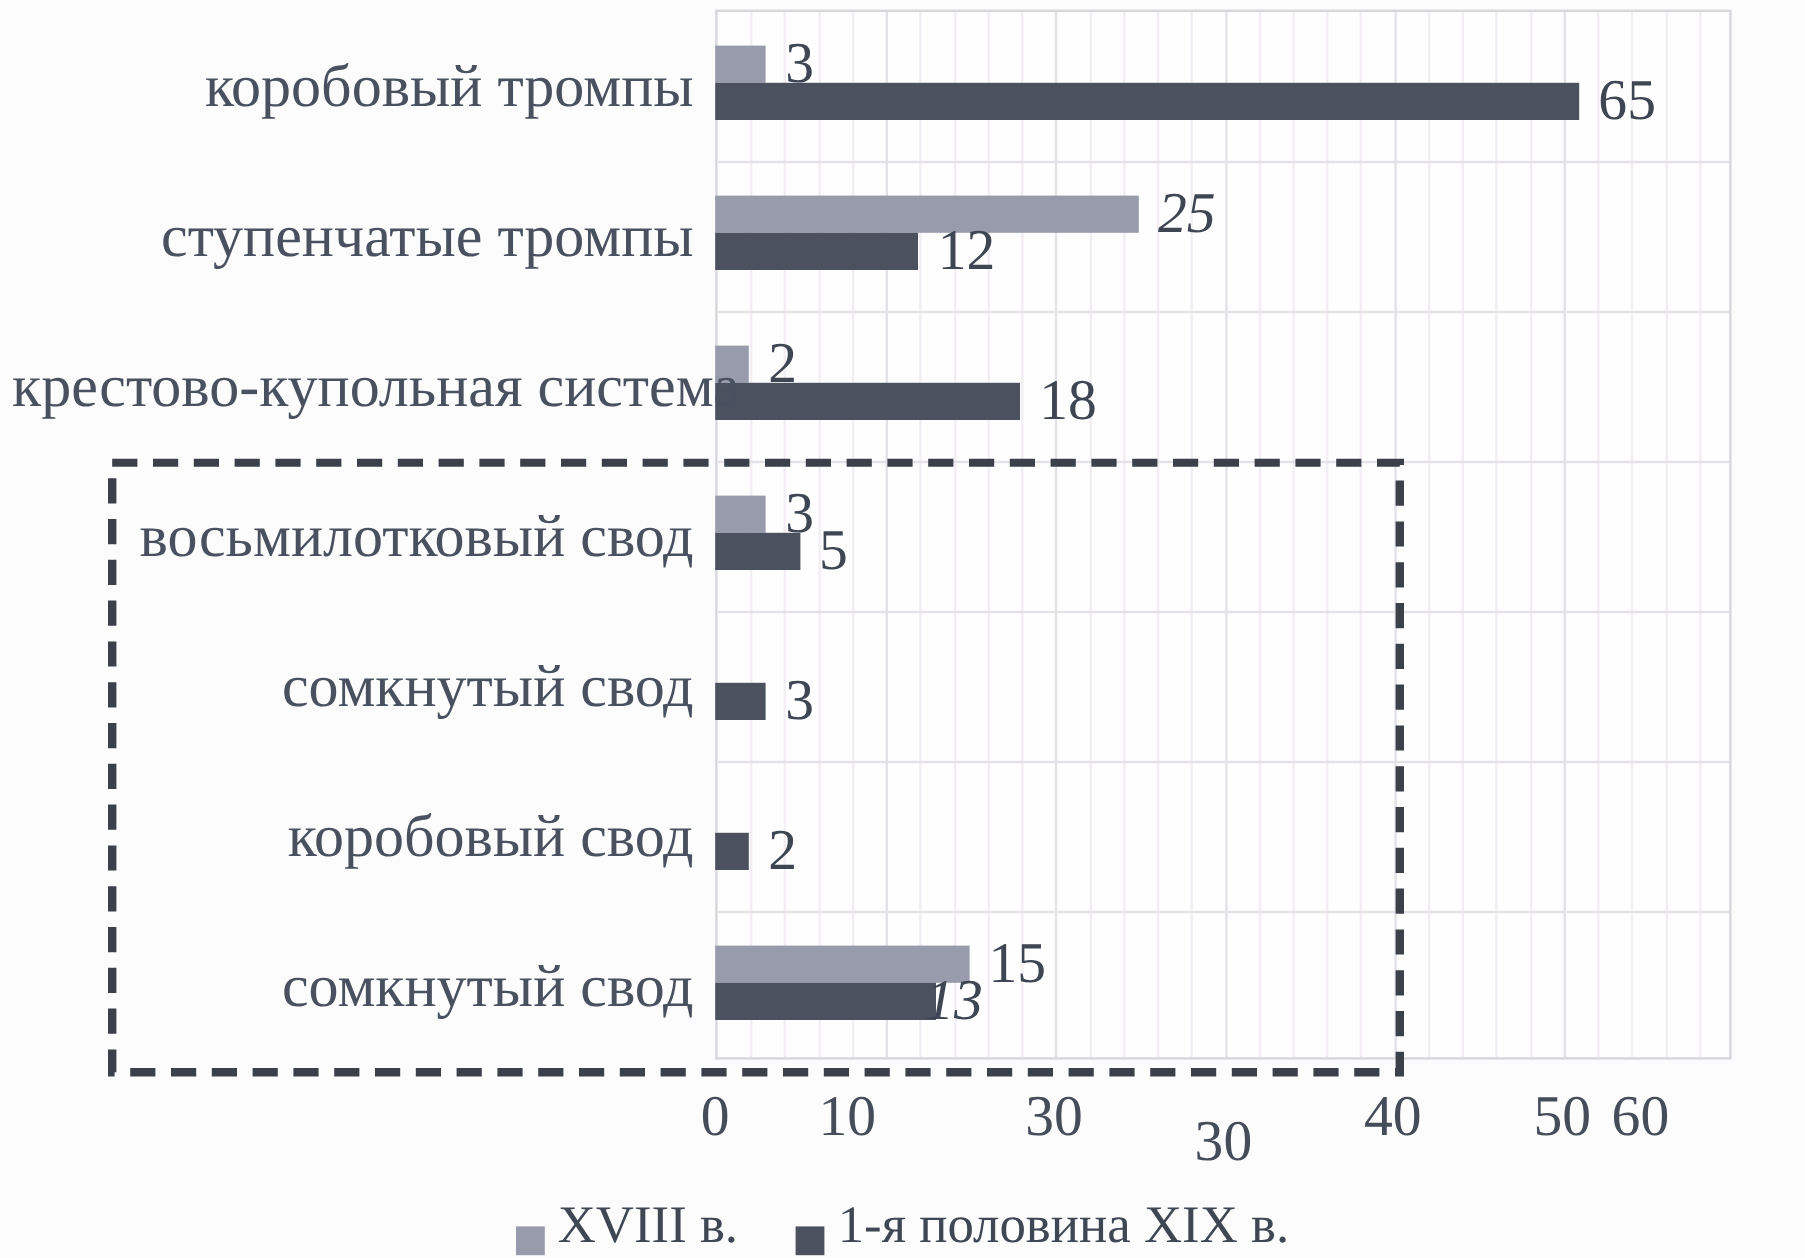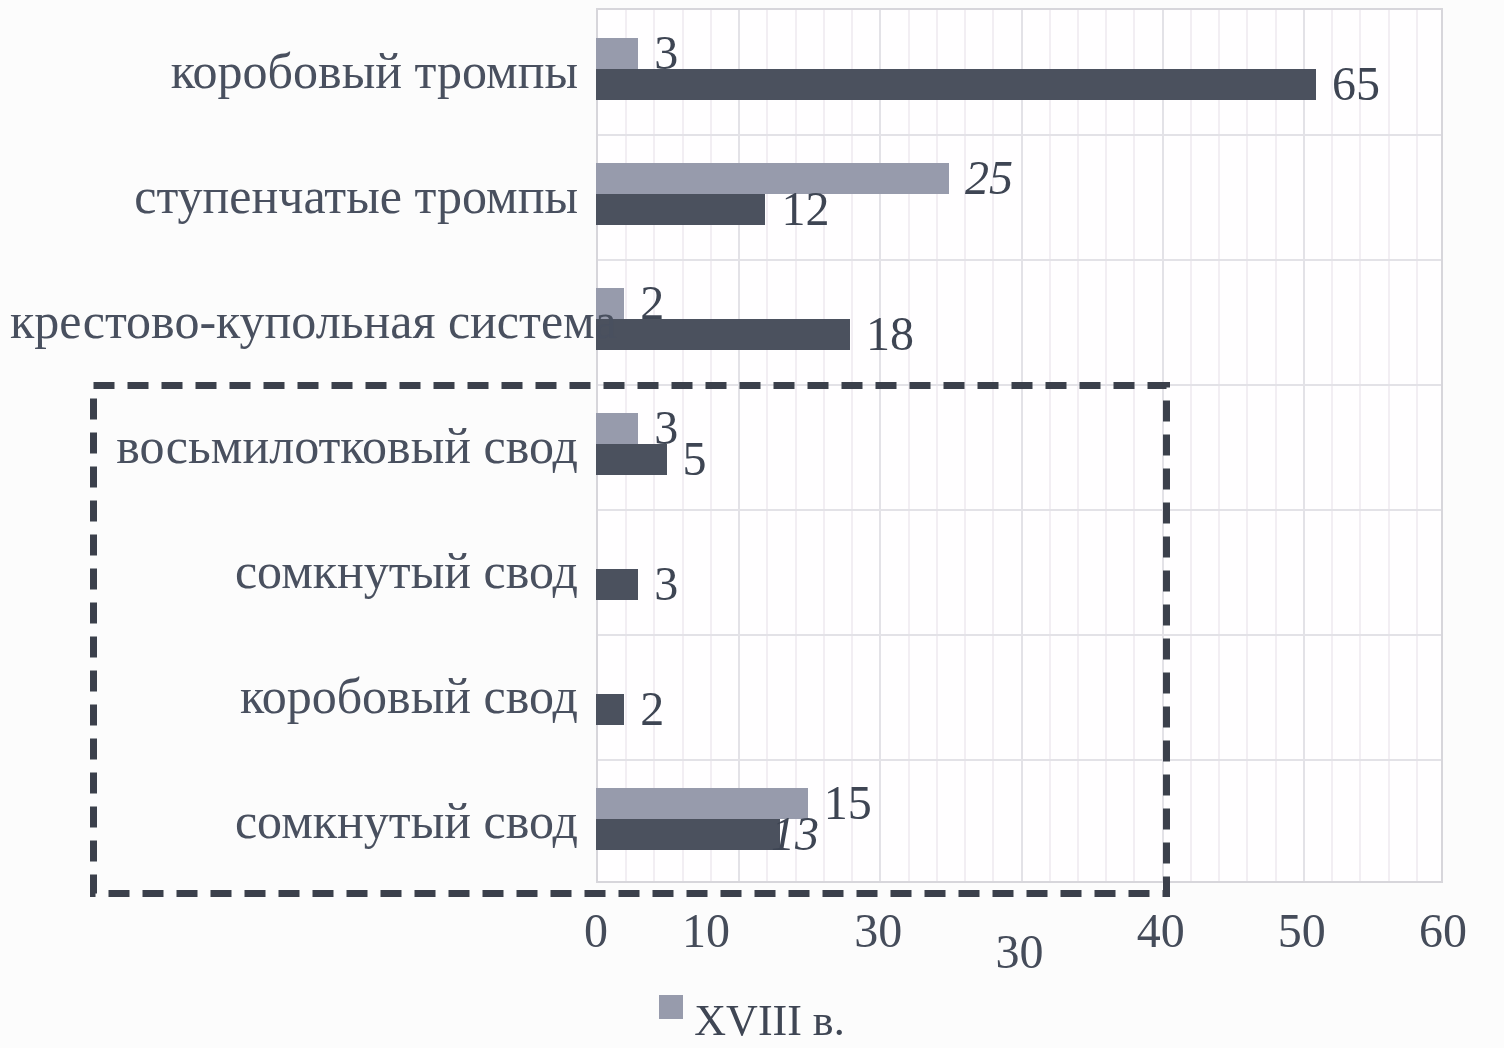--- a/index.html
+++ b/index.html
@@ -30,21 +30,21 @@
     font-size:50px;line-height:60px;color:#49505f;white-space:nowrap;
   }
   .x-tick-label{
     position:absolute;width:120px;text-align:center;
     font-size:48px;line-height:52px;color:#454c5a;
   }
   .legend{
     position:absolute;left:0;right:0;top:995px;
     display:flex;justify-content:center;align-items:center;gap:48px;
   }
-  .legend-item{display:flex;align-items:flex-start;gap:11px;font-family:Liberation Serif, serif;}
+  .legend-item{display:flex;align-items:flex-end;gap:11px;font-family:Liberation Serif, serif;}
   .legend-swatch{width:24px;height:24px;display:inline-block;}
   .legend-label{font-size:44px;color:#3f4654;white-space:nowrap;}
   .dashed-box{position:absolute;left:90px;top:382px;}
 </style>
 </head>
 <body>
 
 <div id="figure">
 
   <div class="plot-area" id="plot-area" style="left: 596px; top: 8px; width: 847px; height: 875px;">
@@ -128,23 +128,27 @@
     <rect id="dashed-rect" x="3.5" y="3.5" width="1073" height="508" fill="none" stroke-width="7" stroke-dasharray="21 13" stroke="#3b404b"></rect>
   </svg>
 
   <div id="x-axis">
       <div class="x-tick-label" style="left: 536px; top: 905px;">0</div>
       <div class="x-tick-label" style="left: 646px; top: 905px;">10</div>
       <div class="x-tick-label" style="left: 818.333px; top: 905px;">30</div>
       <div class="x-tick-label" style="left: 959.5px; top: 905px; margin-top: 21px;">30</div>
       <div class="x-tick-label" style="left: 1100.67px; top: 905px;">40</div>
       <div class="x-tick-label" style="left: 1241.83px; top: 905px;">50</div>
-      <div class="x-tick-label" style="left: 1383px; top: 905px;">60</div>
+      <div class="x-tick-label" style="left: 1307px; top: 905px;">60</div>
     </div>
 
   <div class="legend">
     <div class="legend-item">
       <span class="legend-swatch" id="swatch-0" style="background: rgb(151, 155, 172);"></span>
       <span class="legend-label">XVIII в.</span>
     </div>
+    <div class="legend-item">
+      <span class="legend-swatch" id="swatch-1" style="background: rgb(75, 81, 94);"></span>
+      <span class="legend-label">1-я половина XIX в.</span>
+    </div>
   </div>
 
 </div>
 
 </body></html>

